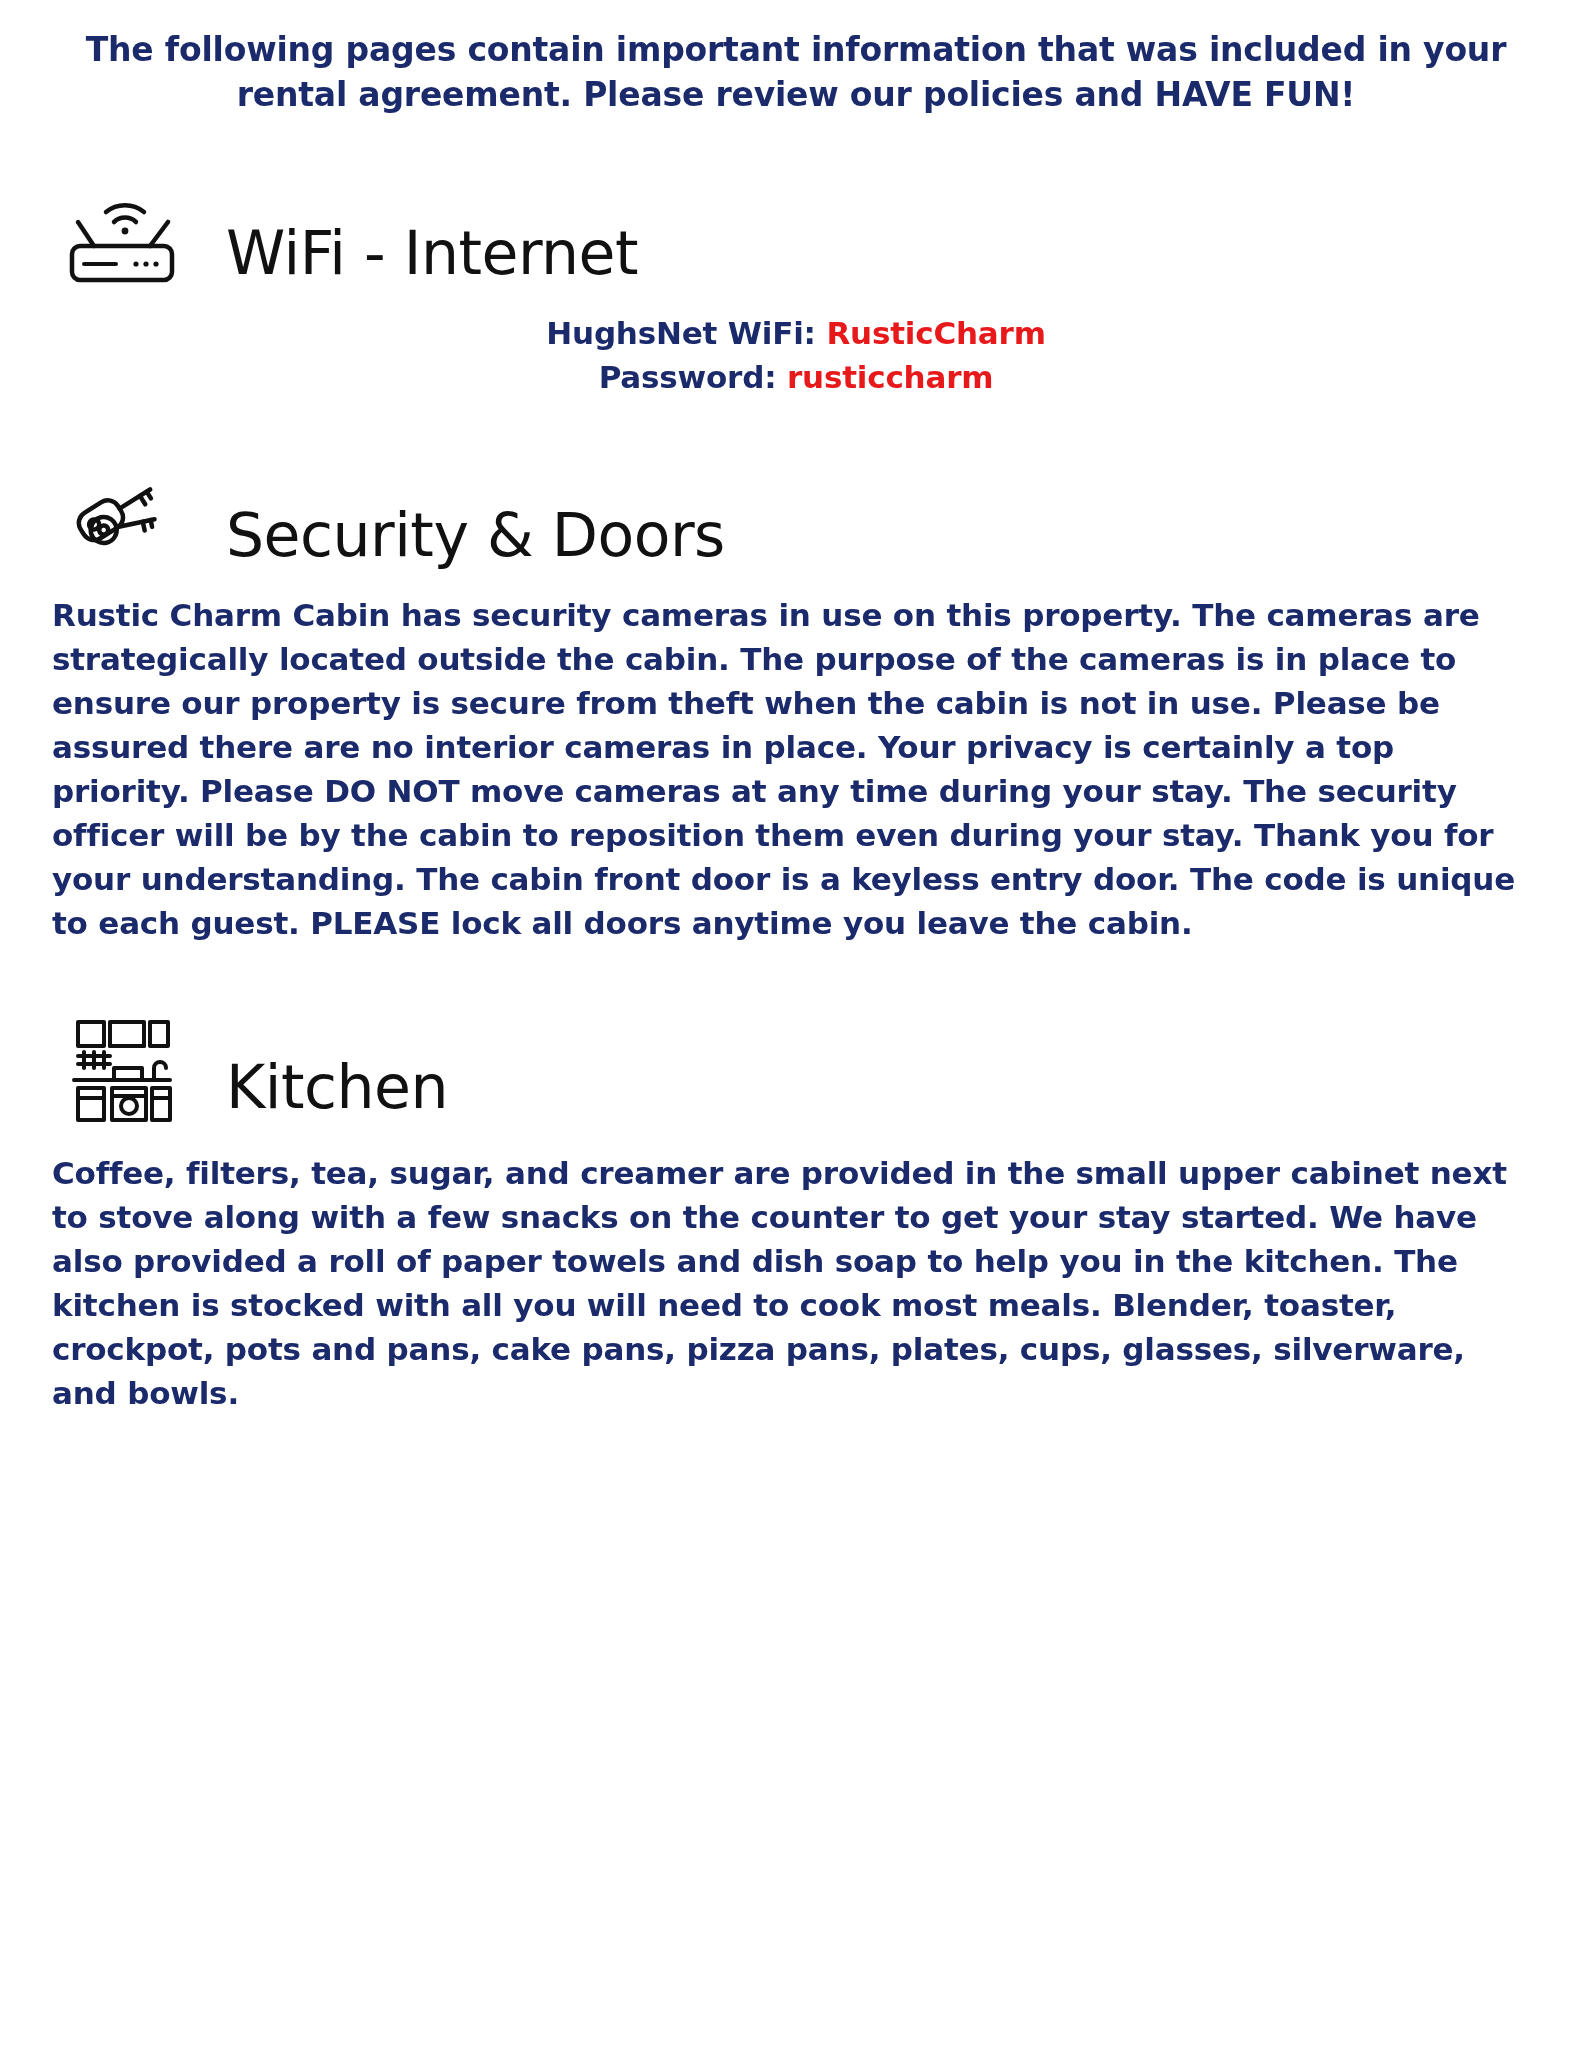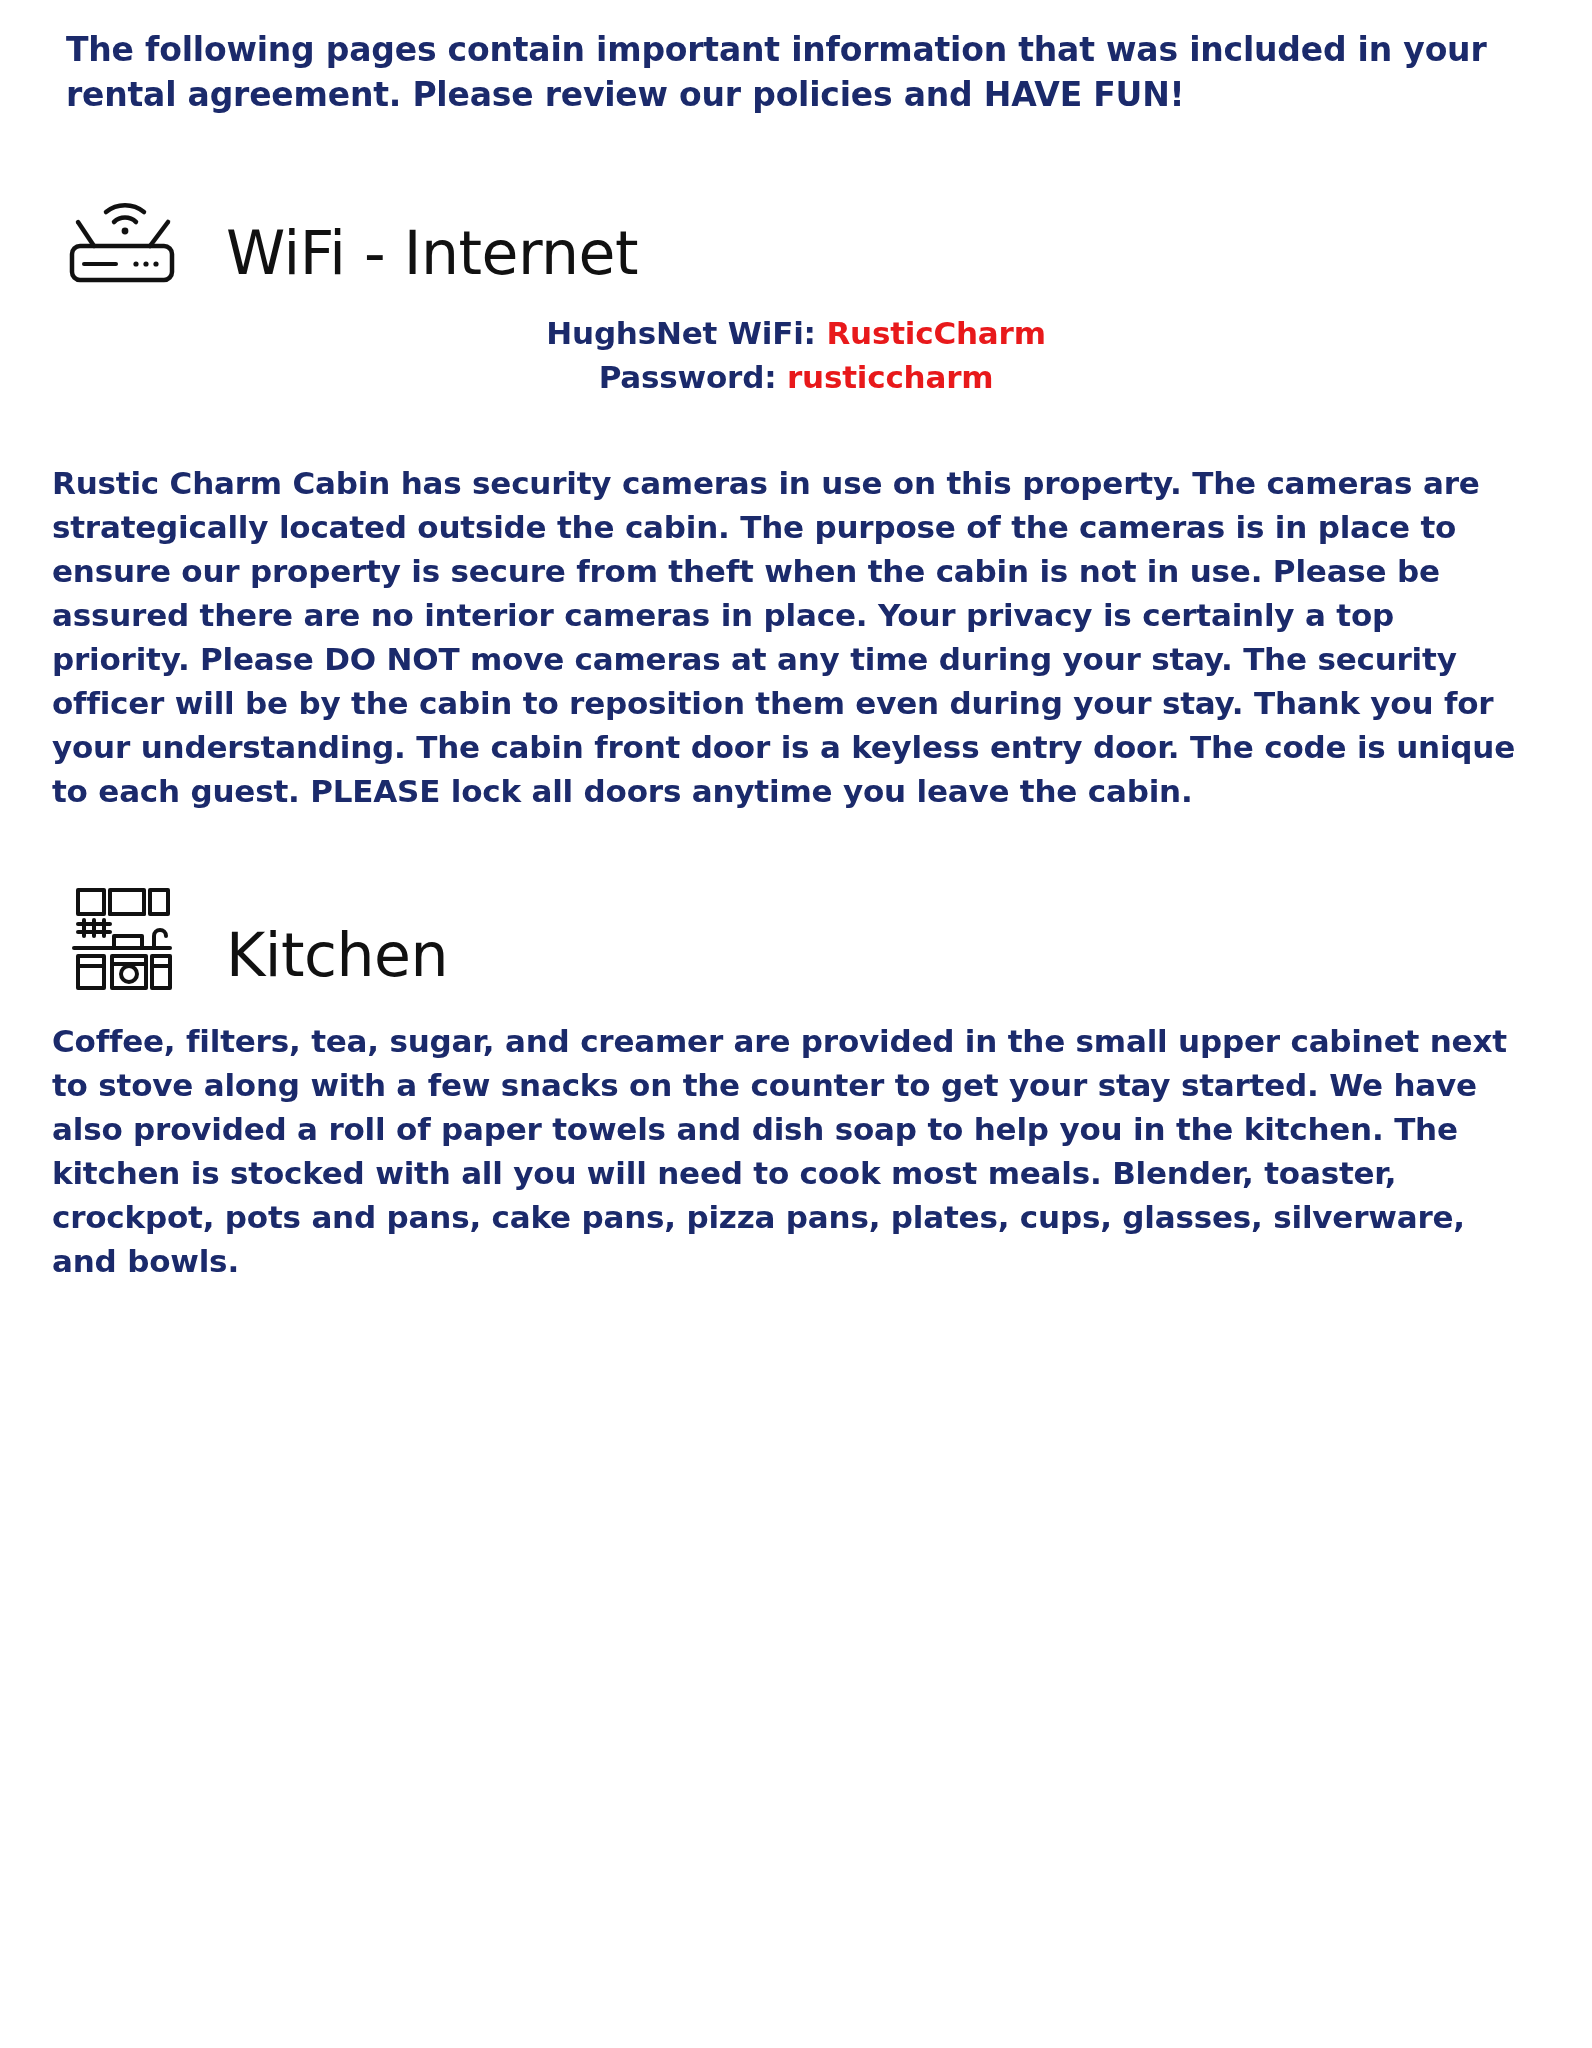--- a/index.html
+++ b/index.html
@@ -16,21 +16,21 @@
   .page {
     width: 1592px;
     min-height: 2048px;
     box-sizing: border-box;
     padding: 18px 52px 40px 52px;
     position: relative;
   }
 
   
   .intro {
-    text-align: left;
+    text-align: center;
     font-weight: bold;
     font-size: 33px;
     line-height: 1.35;
     color: #1b2a6b;
     margin: 10px auto 0 auto;
     max-width: 1460px;
     letter-spacing: -0.2px;
   }
 
   
@@ -127,20 +127,44 @@
         <span class="red">RusticCharm</span>
       </p>
       <p class="wifi-line">
         <span>Password:</span>
         <span class="red">rusticcharm</span>
       </p>
     </div>
   </div>
 
   <div class="section">
+    <div class="section-header">
+      <div class="section-icon">
+        <svg width="128" height="112" viewBox="0 0 128 112" fill="none" stroke="#111111" stroke-width="4.5" stroke-linecap="round" stroke-linejoin="round">
+
+          <g transform="rotate(-32 64 56)">
+            <rect x="24" y="30" width="44" height="30" rx="12"></rect>
+            <circle cx="38" cy="45" r="5"></circle>
+
+            <line x1="68" y1="45" x2="104" y2="45"></line>
+            <path d="M92 45v10"></path>
+            <path d="M100 45v8"></path>
+          </g>
+
+          <g transform="rotate(-12 64 56)">
+            <circle cx="44" cy="62" r="13"></circle>
+            <circle cx="44" cy="62" r="4.5"></circle>
+            <line x1="57" y1="62" x2="96" y2="62"></line>
+            <path d="M84 62v9"></path>
+            <path d="M92 62v7"></path>
+          </g>
+        </svg>
+      </div>
+      <div class="section-title">Security &amp; Doors</div>
+    </div>
     <div class="body-text">
       <p>Rustic Charm Cabin has security cameras in use on this property. The cameras are strategically located outside the cabin. The purpose of the cameras is in place to ensure our property is secure from theft when the cabin is not in use. Please be assured there are no interior cameras in place. Your privacy is certainly a top priority. Please DO NOT move cameras at any time during your stay. The security officer will be by the cabin to reposition them even during your stay. Thank you for your understanding. The cabin front door is a keyless entry door. The code is unique to each guest. PLEASE lock all doors anytime you leave the cabin.</p>
     </div>
   </div>
 
   <div class="section">
     <div class="section-header kitchen-head">
       <div class="section-icon">
         <svg width="128" height="124" viewBox="0 0 128 124" fill="none" stroke="#111111" stroke-width="4" stroke-linecap="round" stroke-linejoin="round">
 

